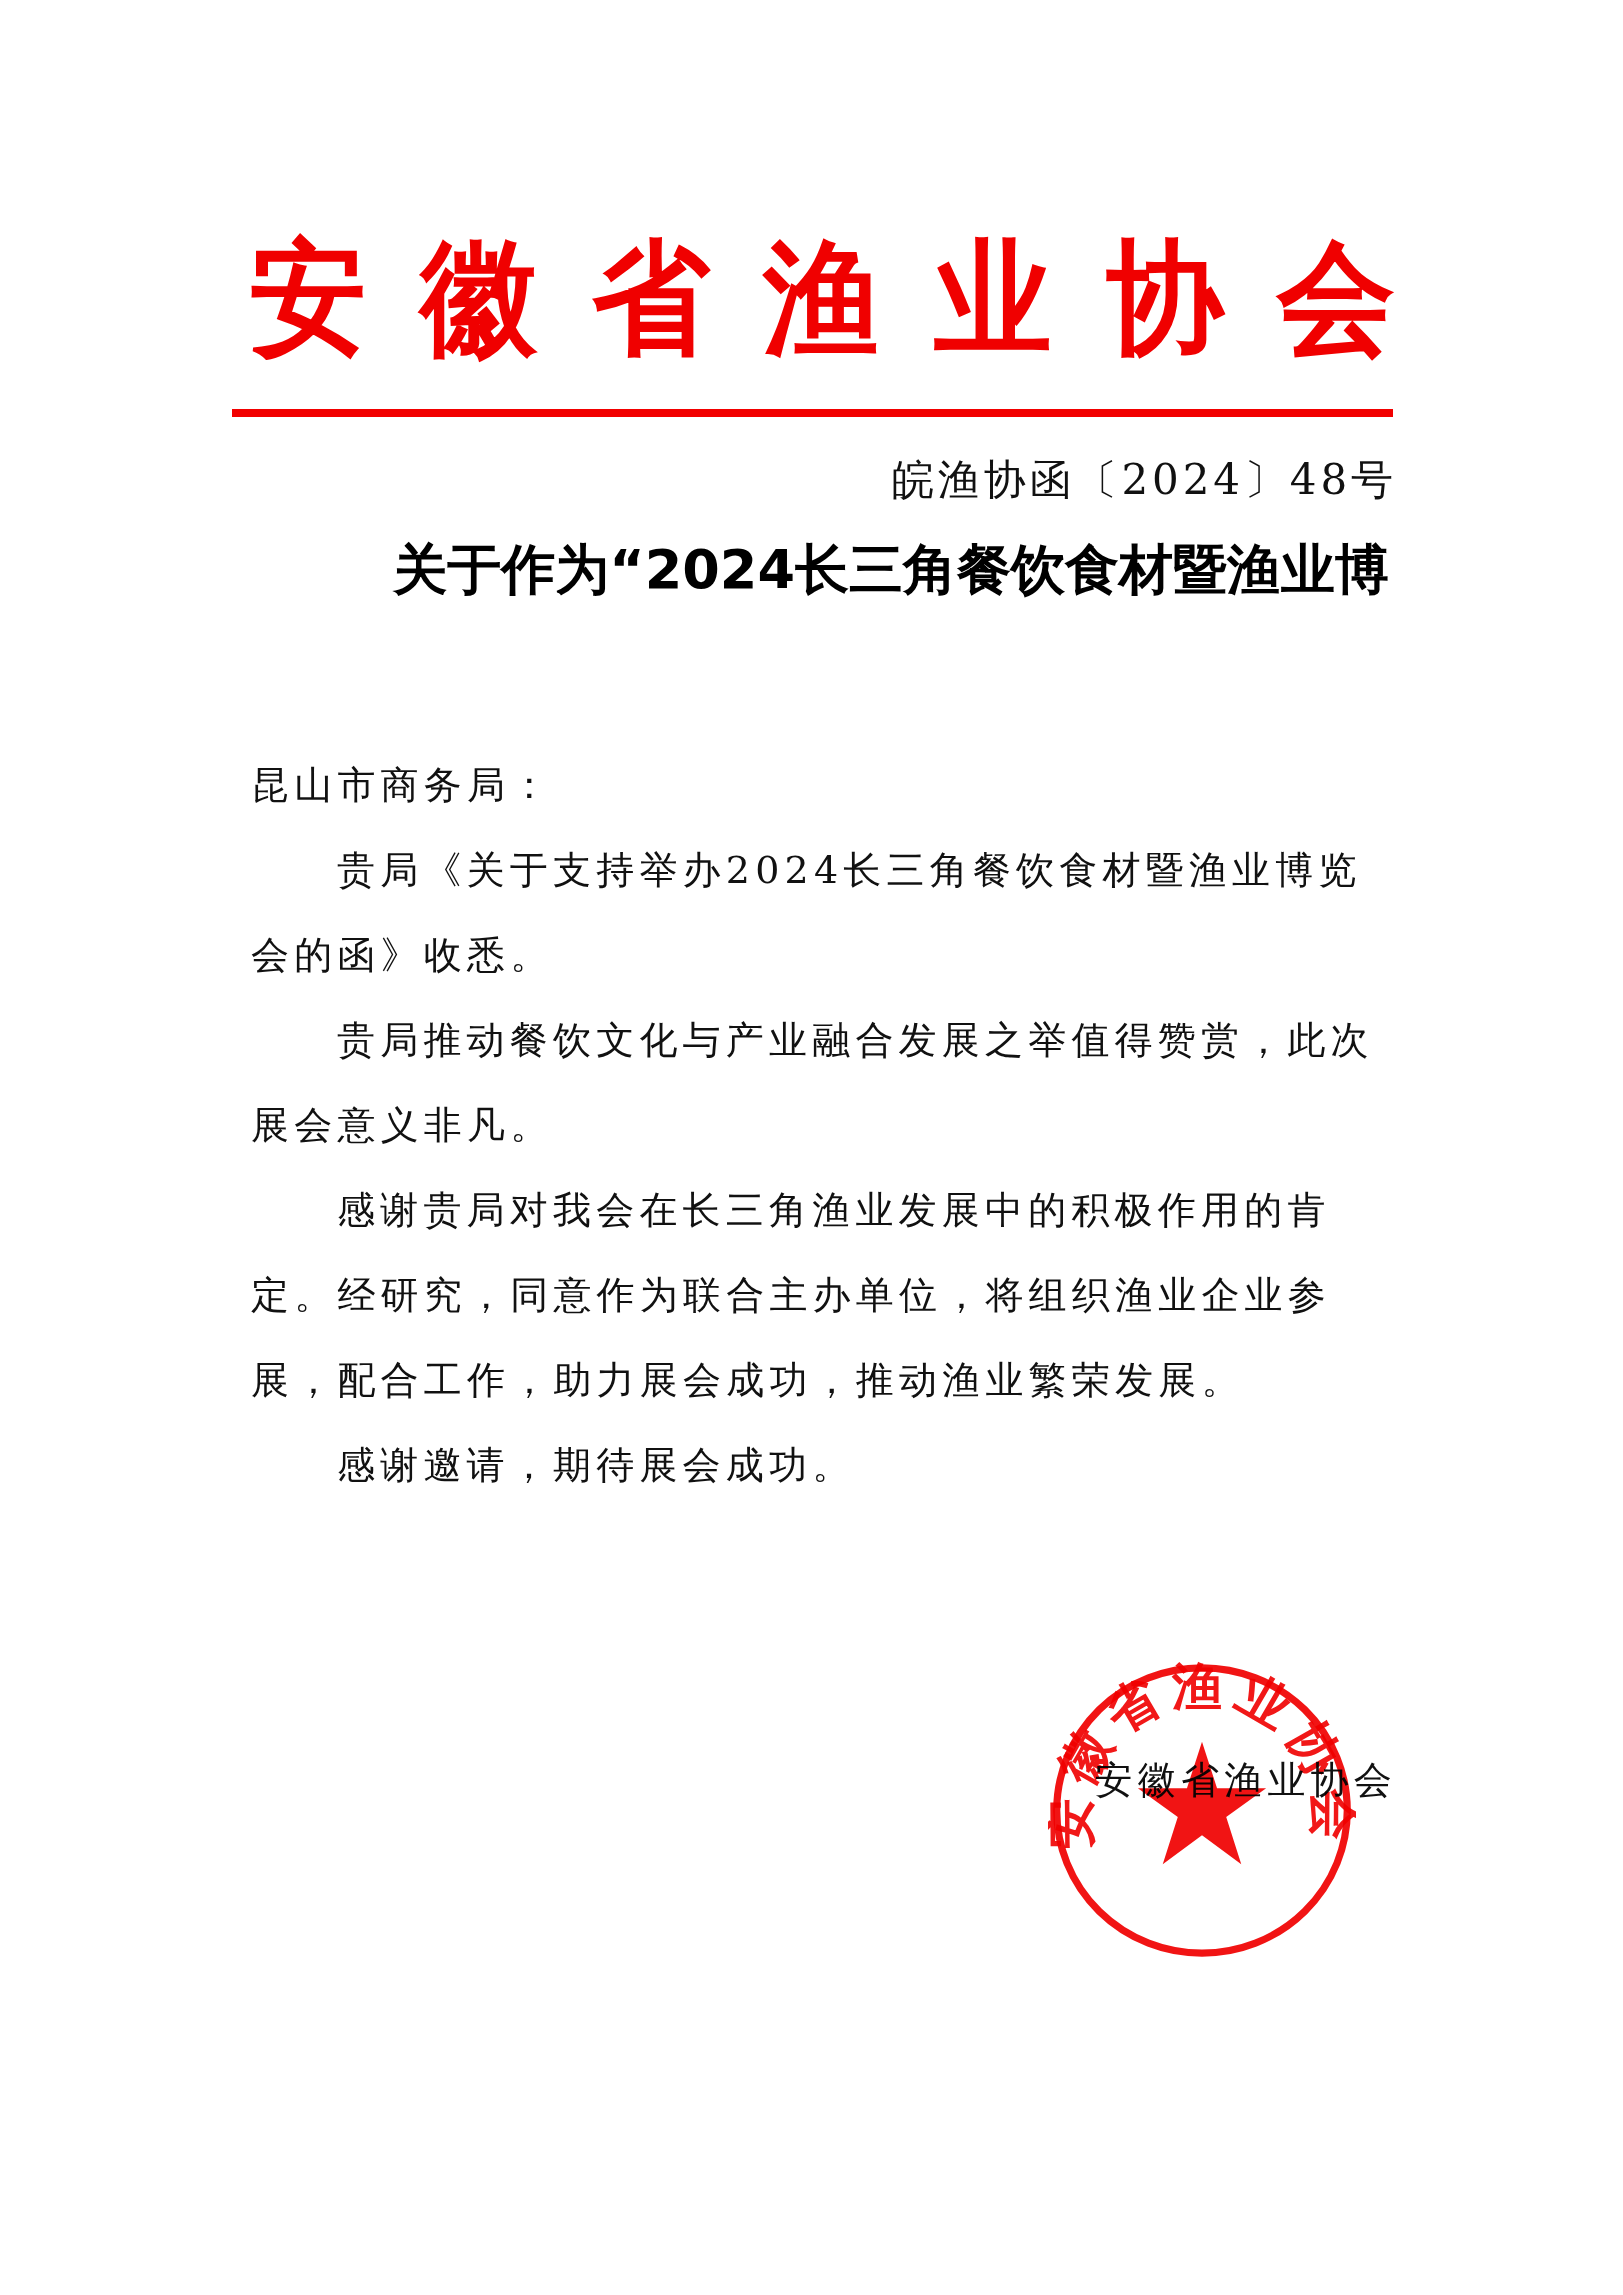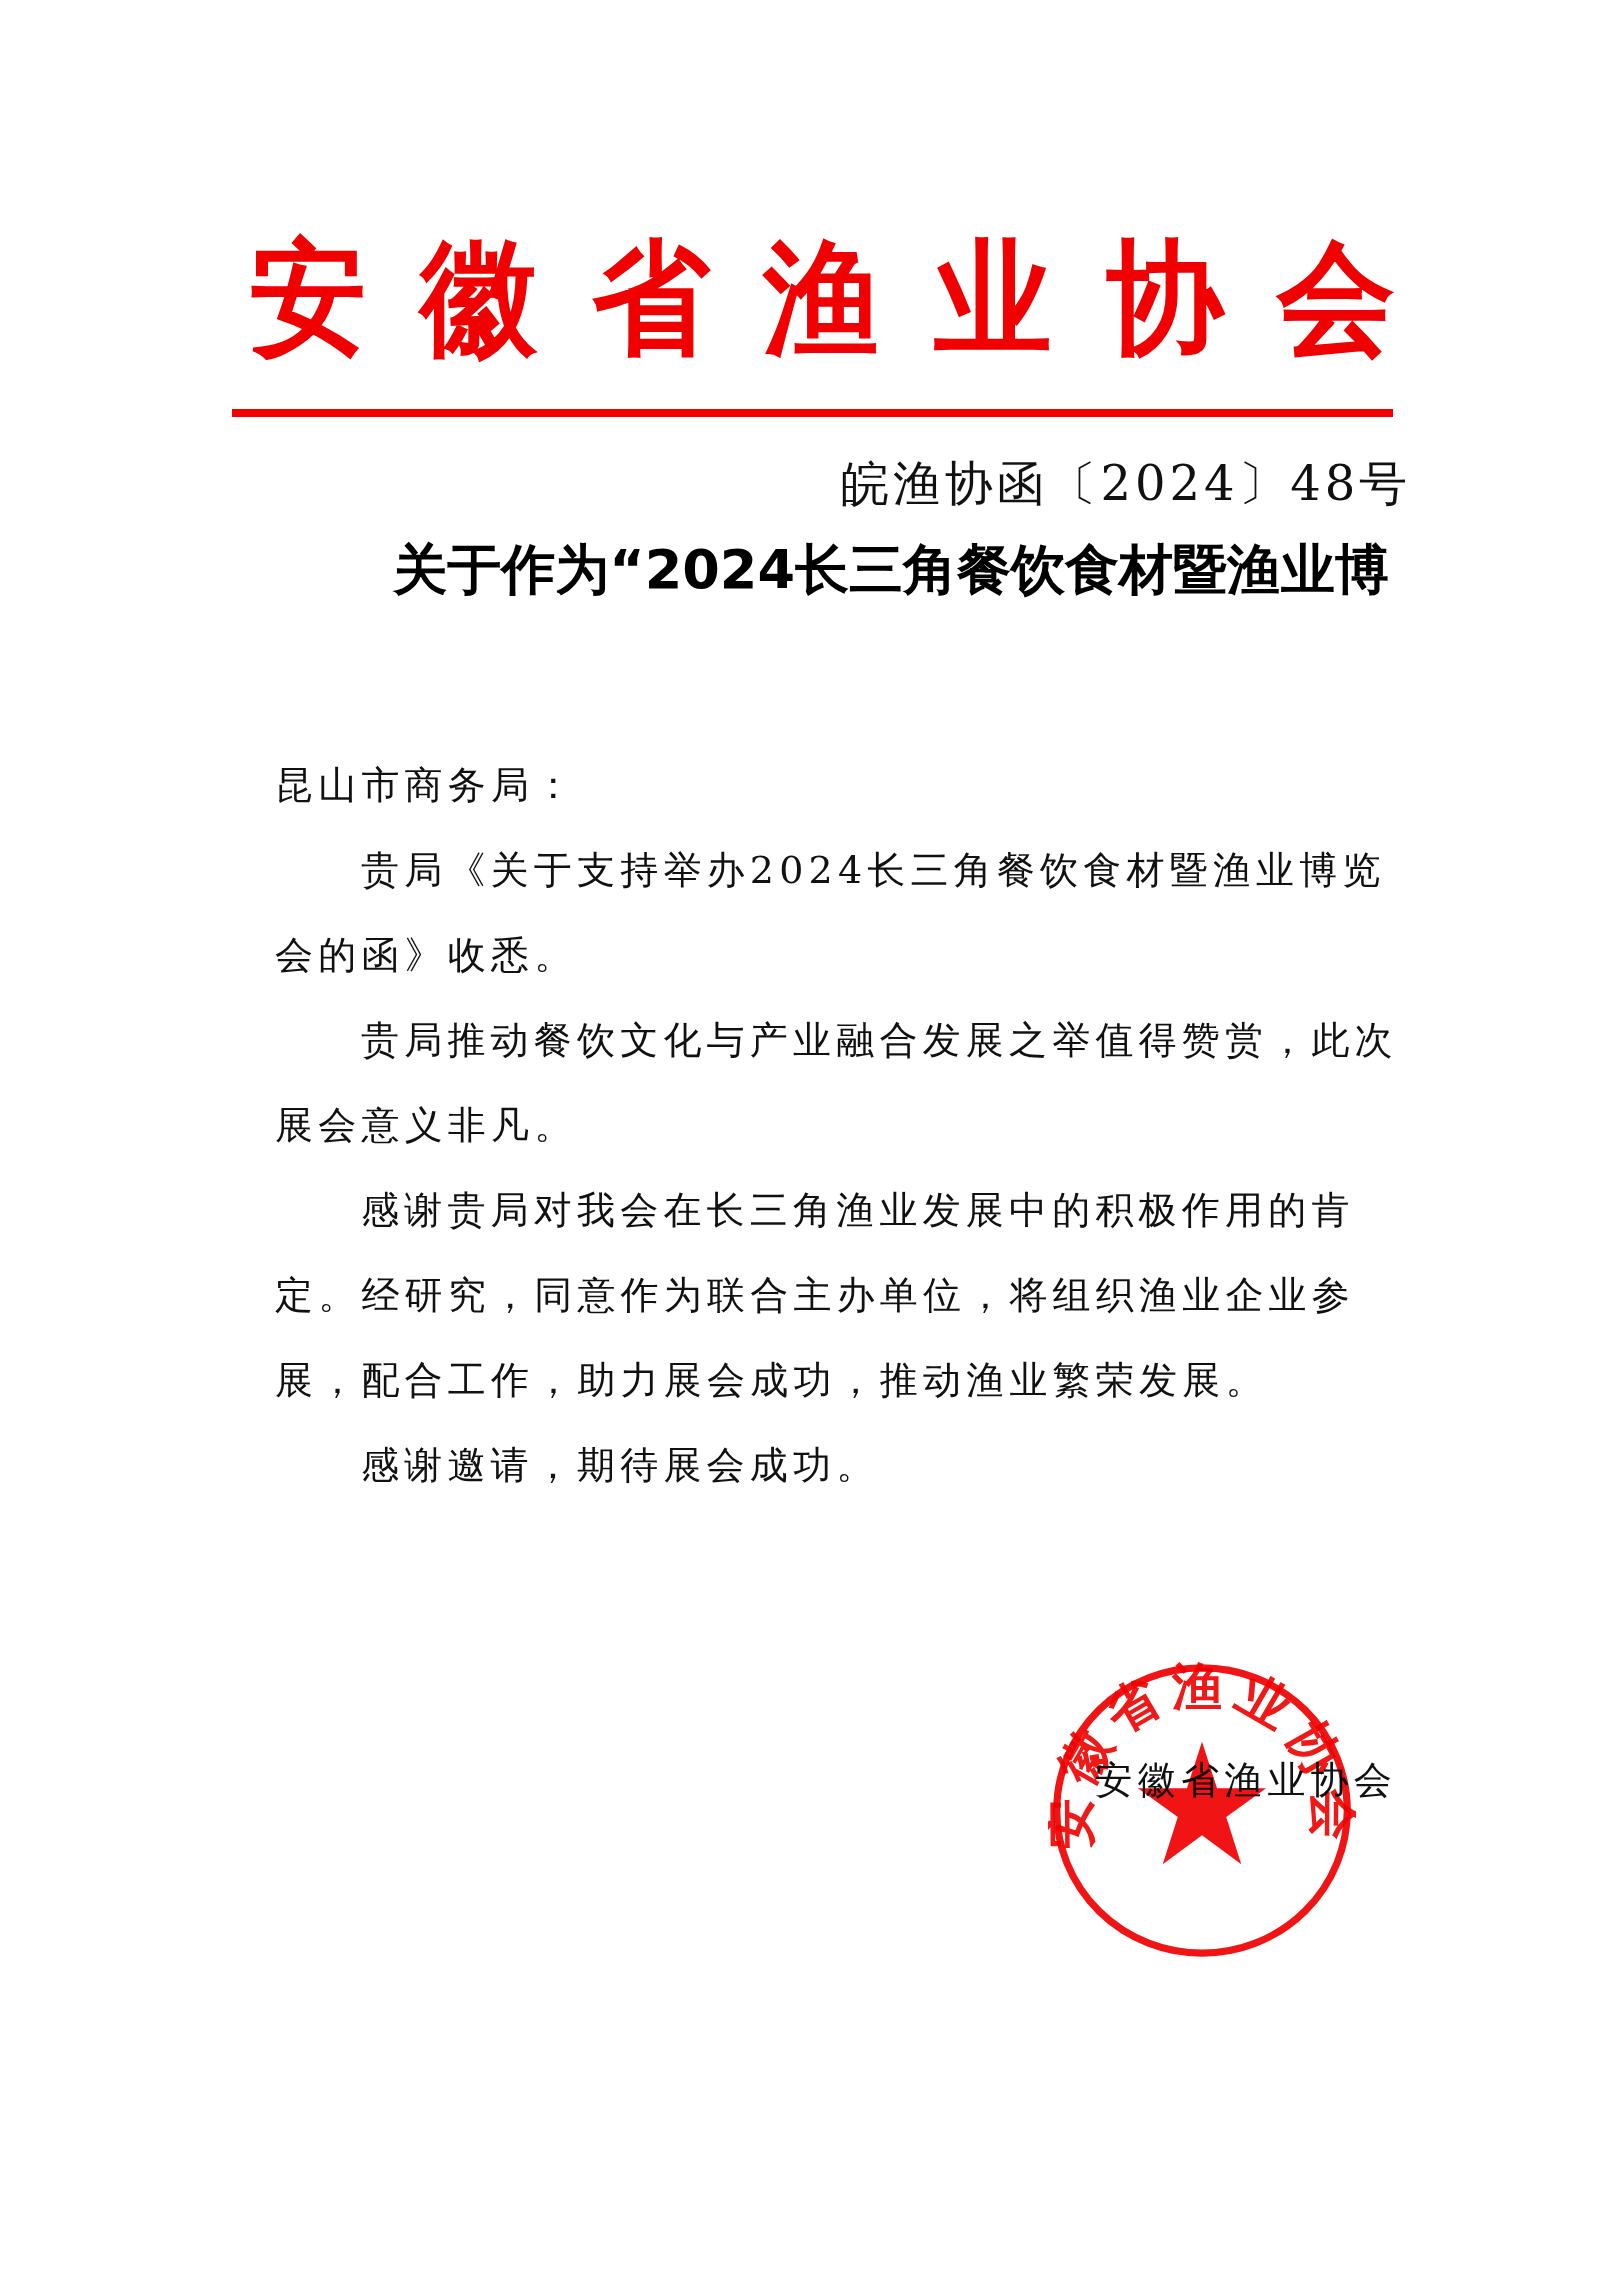--- a/index.html
+++ b/index.html
@@ -8,30 +8,30 @@
   .page { position: absolute; left: 0; top: 0; width: 1623px; height: 2295px; background: #fff; }
 
   .org-header { position: absolute; left: 246px; top: 226px; width: 1152px; height: 144px;
     display: flex; justify-content: space-between; align-items: center;
     color: #f00000; font-family: "DejaVu Serif", "Liberation Serif", serif;
     font-size: 124px; font-weight: bold; line-height: 1; }
   .org-header span { display: inline-block; transform: scaleX(0.95); }
 
   .red-rule { position: absolute; left: 232px; top: 409px; width: 1161px; height: 7.9px; background: #f20000; }
 
-  .doc-number { position: absolute; right: 212px; top: 452px; font-size: 48px; letter-spacing: 3.9px;
+  .doc-number { position: absolute; right: 226px; top: 452px; font-size: 42px; letter-spacing: 3.9px;
     font-family: "DejaVu Serif", "Liberation Serif", serif; color: #111; }
 
   .doc-title { position: absolute; left: 246px; top: 534px; width: 1143px; text-align: right;
     font-family: "DejaVu Sans", "Liberation Sans", sans-serif; font-weight: bold;
     font-size: 54px; line-height: 72px; color: #000; }
 
   .body-text { position: absolute; left: 251px; top: 743px; width: 1133px;
     font-family: "DejaVu Serif", "Liberation Serif", serif; font-size: 38px;
-    line-height: 85px; letter-spacing: 5.2px; color: #111; margin-left: 24px; }
+    line-height: 85px; letter-spacing: 5.2px; color: #111; }
   .body-text p { margin: 0; }
   .indent { text-indent: 86px; }
   .salutation { margin-bottom: 0; }
 
   .sign-block { position: absolute; right: 226px; top: 1738px; text-align: right;
     font-family: "DejaVu Serif", "Liberation Serif", serif; font-size: 38px; line-height: 85px;
     letter-spacing: 5.2px; color: #111; z-index: 3; mix-blend-mode: multiply; }
   .sign-block div { white-space: nowrap; }
 
   .seal { position: absolute; left: 1048px; top: 1660px; width: 308px; height: 301px; z-index: 2; }

